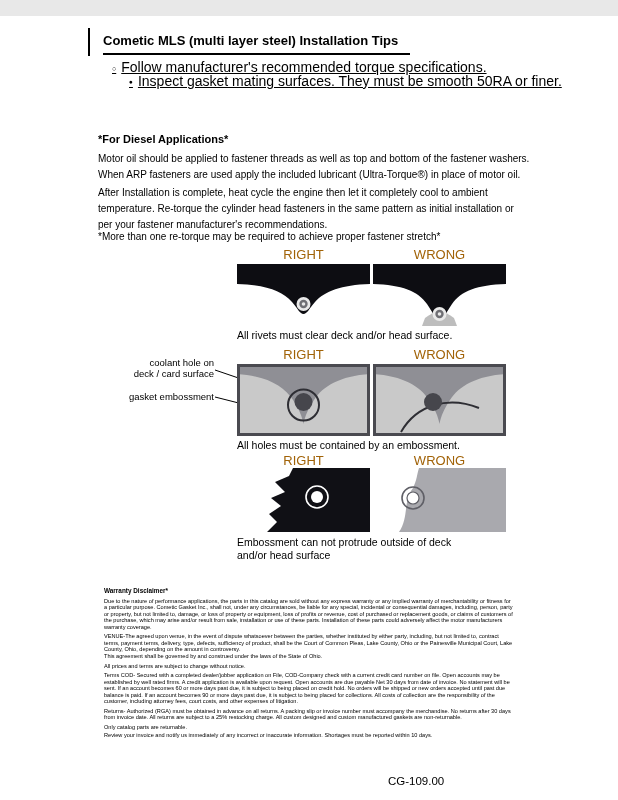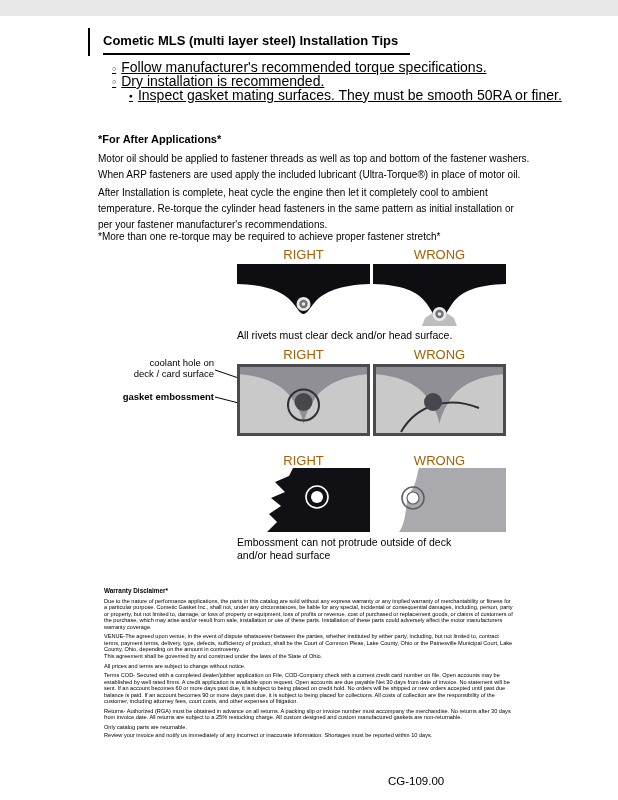--- a/index.html
+++ b/index.html
@@ -22,42 +22,41 @@
   .p1{top:135px;}
   .p2{top:169px;}
   .note{top:213px;white-space:nowrap;}
   .figlabel{position:absolute;width:133px;text-align:center;font-size:13px;color:#a16207;}
   .panel{position:absolute;width:133px;}
   .panel svg{display:block;width:133px;}
   .caption{position:absolute;left:237px;font-size:10.5px;line-height:12.5px;margin:0;}
   .prelines{white-space:pre-line;}
   .ann{position:absolute;text-align:right;font-size:9.5px;line-height:11px;}
   .ann-coolant{left:120px;top:341px;width:94px;}
-  .ann-gasket{left:110px;top:375px;width:104px;font-weight:bold;}
+  .ann-gasket{left:110px;top:375px;width:104px;}
   .connector{position:absolute;left:214px;top:345px;width:92px;height:62px;}
   .legal{position:absolute;left:104px;top:572px;width:410px;font-size:5.6px;line-height:6.4px;}
   .legal p{margin:0 0 3.5px 0;}
   .legal-h{font-size:6.4px;font-weight:bold;margin:0 0 5px 0;}
   .footer-code{position:absolute;left:388px;top:759px;font-size:11.5px;}
 </style>
 </head>
 <body>
 
 <div class="page">
 
   <div class="vline"></div>
   <h1 class="title">Cometic MLS (multi layer steel) Installation Tips</h1>
 
   <div class="tips">
     <div class="bullet">Follow manufacturer's recommended torque specifications.</div>
-    <div class="bullet">Dry installation is recommended.</div>
     <div class="subbullet">Inspect gasket mating surfaces.  They must be smooth 50RA or finer.</div>
   </div>
 
-  <h2 class="diesel-h">*For After Applications*</h2>
+  <h2 class="diesel-h">*For Diesel Applications*</h2>
   <p class="bodypara p1">Motor oil should be applied to fastener threads as well as top and bottom of the fastener washers. When ARP fasteners are used apply the included lubricant (Ultra-Torque®) in place of motor oil.</p>
   <p class="bodypara note">*More than one re-torque may be required to achieve proper fastener stretch*</p>
   <p class="bodypara p2">After Installation is complete, heat cycle the engine then let it completely cool to ambient temperature. Re-torque the cylinder head fasteners in the same pattern as initial installation or per your fastener manufacturer's recommendations.</p>
 
   <div class="figlabel" style="left:237px;top:231px;">RIGHT</div>
   <div class="figlabel" style="left:373px;top:231px;">WRONG</div>
   <div class="panel" style="left:237px;top:248px;">
     <svg viewBox="0 0 133 62">
       <rect width="133" height="62" fill="#ffffff"></rect>
       <path d="M0,0 H133 V20 C104,21 88,27 78,38 C72,45 70,50 66.5,50 C63,50 61,45 55,38 C45,27 29,21 0,20 Z" fill="#0d0d12"></path>
@@ -100,20 +99,21 @@
   </div>
   <div class="panel" style="left:373px;top:348px;">
     <svg viewBox="0 0 133 72">
       <rect width="133" height="72" fill="#c9c9c9"></rect>
       <path d="M0,0 H133 V10 C103,12 86,22 77,36 C71,45 68,52 66.5,60 C65,52 62,45 56,36 C47,22 30,12 0,10 Z" fill="#8f8f95"></path>
       <path d="M28,68 C44,40 76,32 106,44" fill="none" stroke="#2e2e34" stroke-width="2"></path>
       <circle cx="60" cy="38" r="9" fill="#46464c"></circle>
       <rect x="0" y="0" width="133" height="72" fill="none" stroke="#4a4a50" stroke-width="6"></rect>
     </svg>
   </div>
+  <p class="caption" style="top:423px;">All holes must be contained by an embossment.</p>
 
   <div class="figlabel" style="left:237px;top:437px;">RIGHT</div>
   <div class="figlabel" style="left:373px;top:437px;">WRONG</div>
   <div class="panel" style="left:237px;top:452px;">
     <svg viewBox="0 0 133 64">
       <rect width="133" height="64" fill="#ffffff"></rect>
       <path d="M56,0 L133,0 L133,64 L30,64 L40,54 L32,46 L44,38 L34,30 L48,24 L38,14 L52,8 Z" fill="#101015"></path>
       <circle cx="80" cy="29" r="11" fill="none" stroke="#ffffff" stroke-width="1.6"></circle>
       <circle cx="80" cy="29" r="6" fill="#ffffff"></circle>
     </svg>

